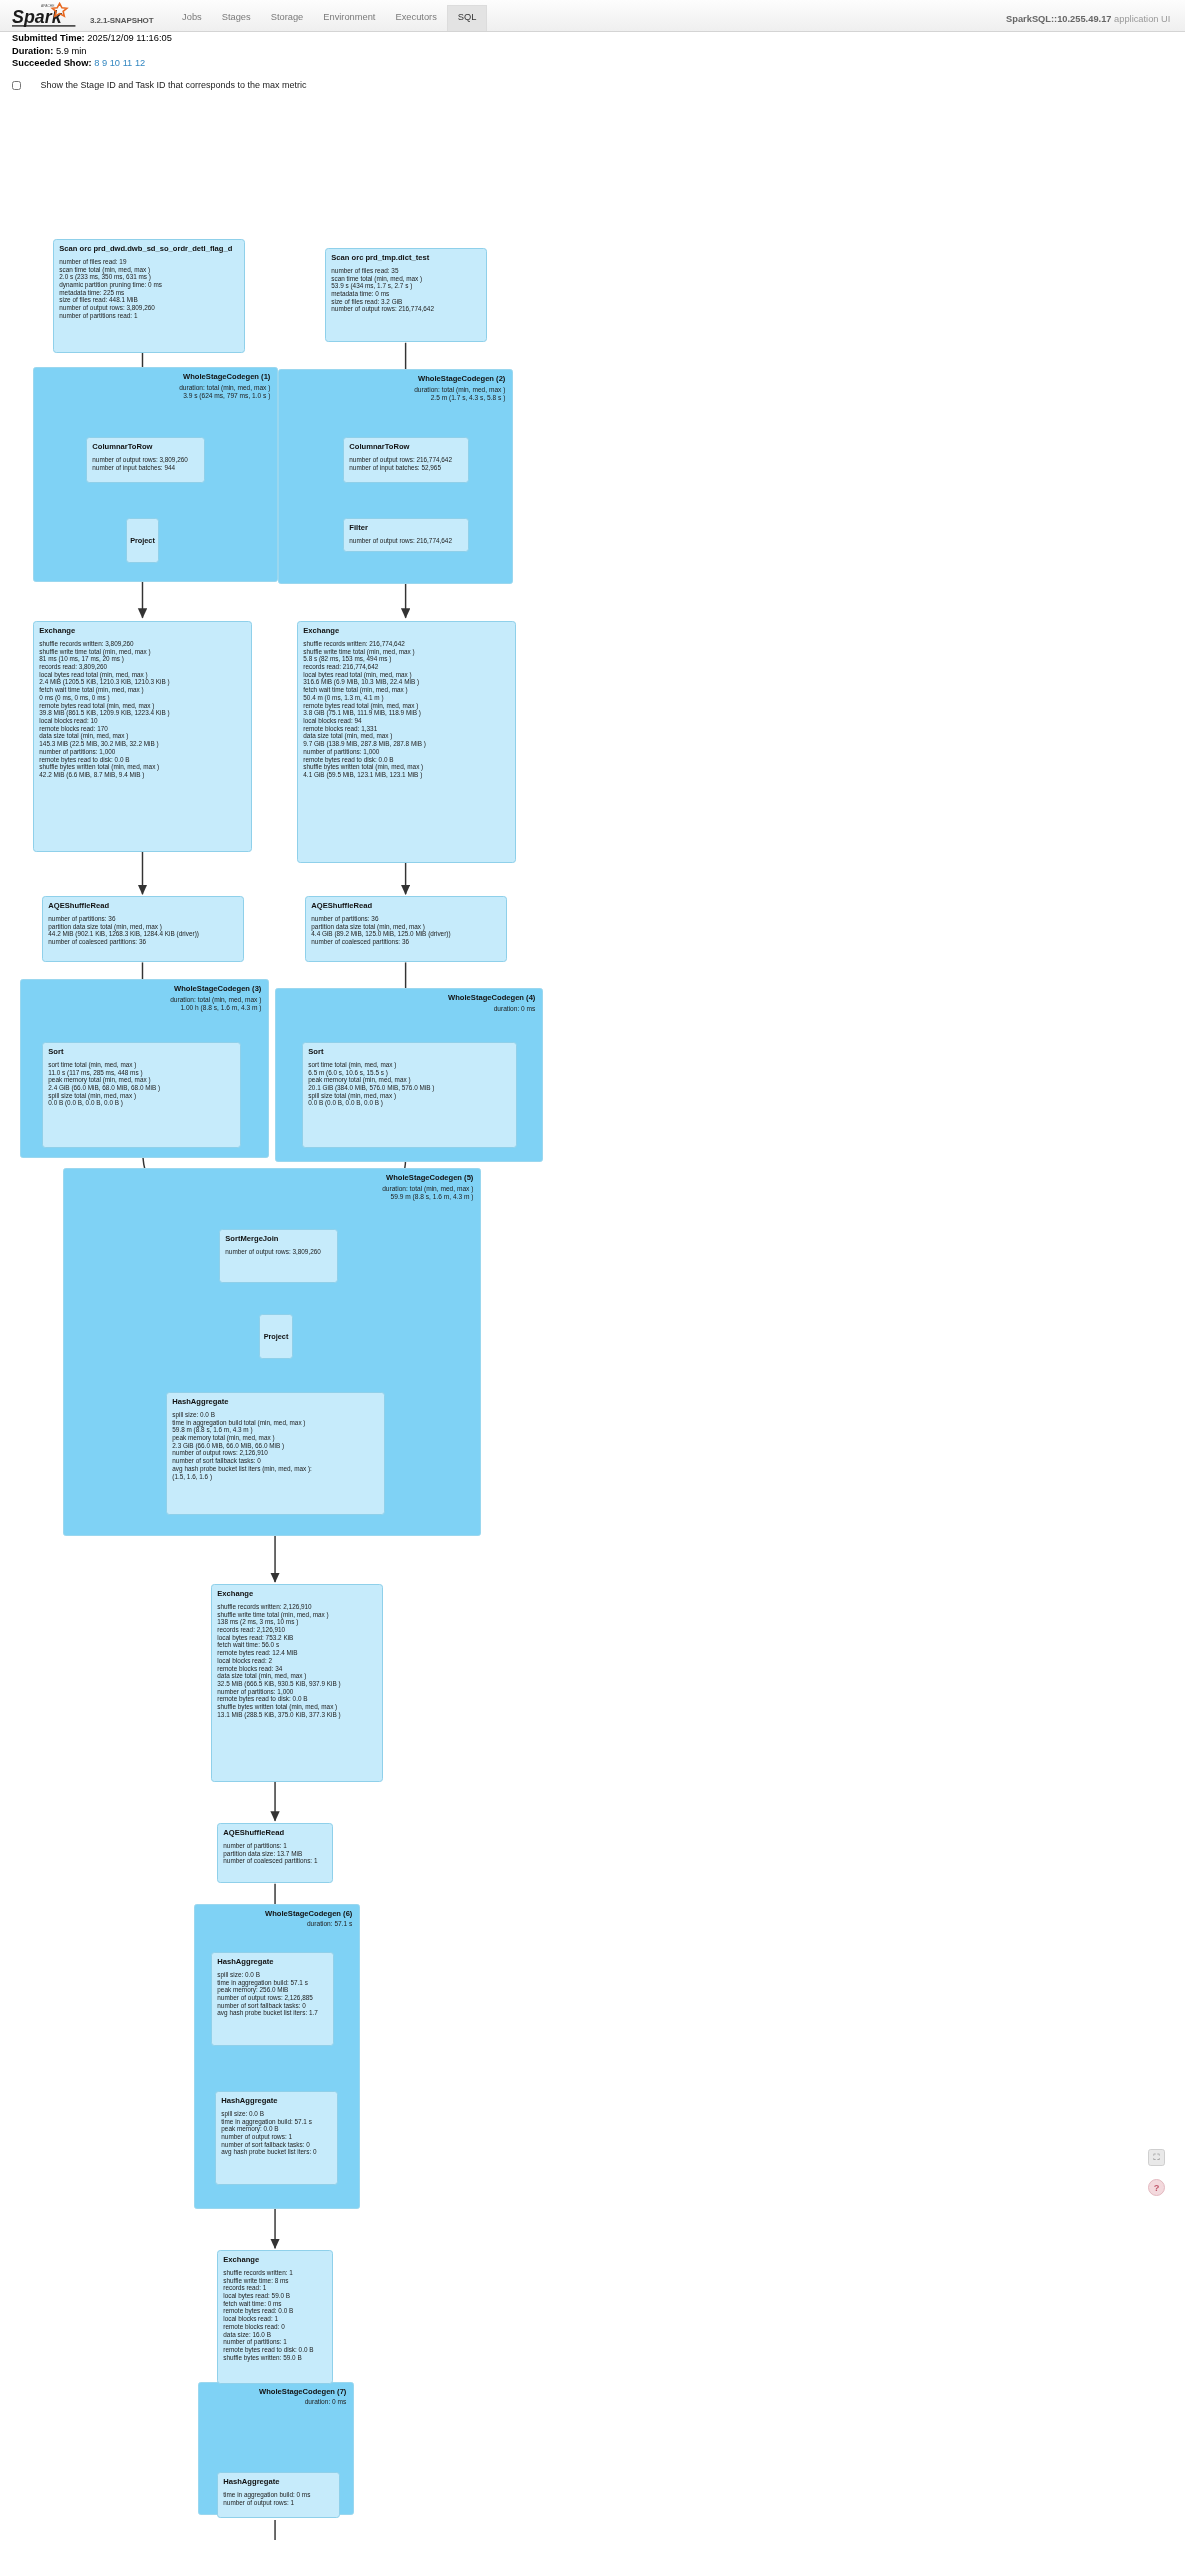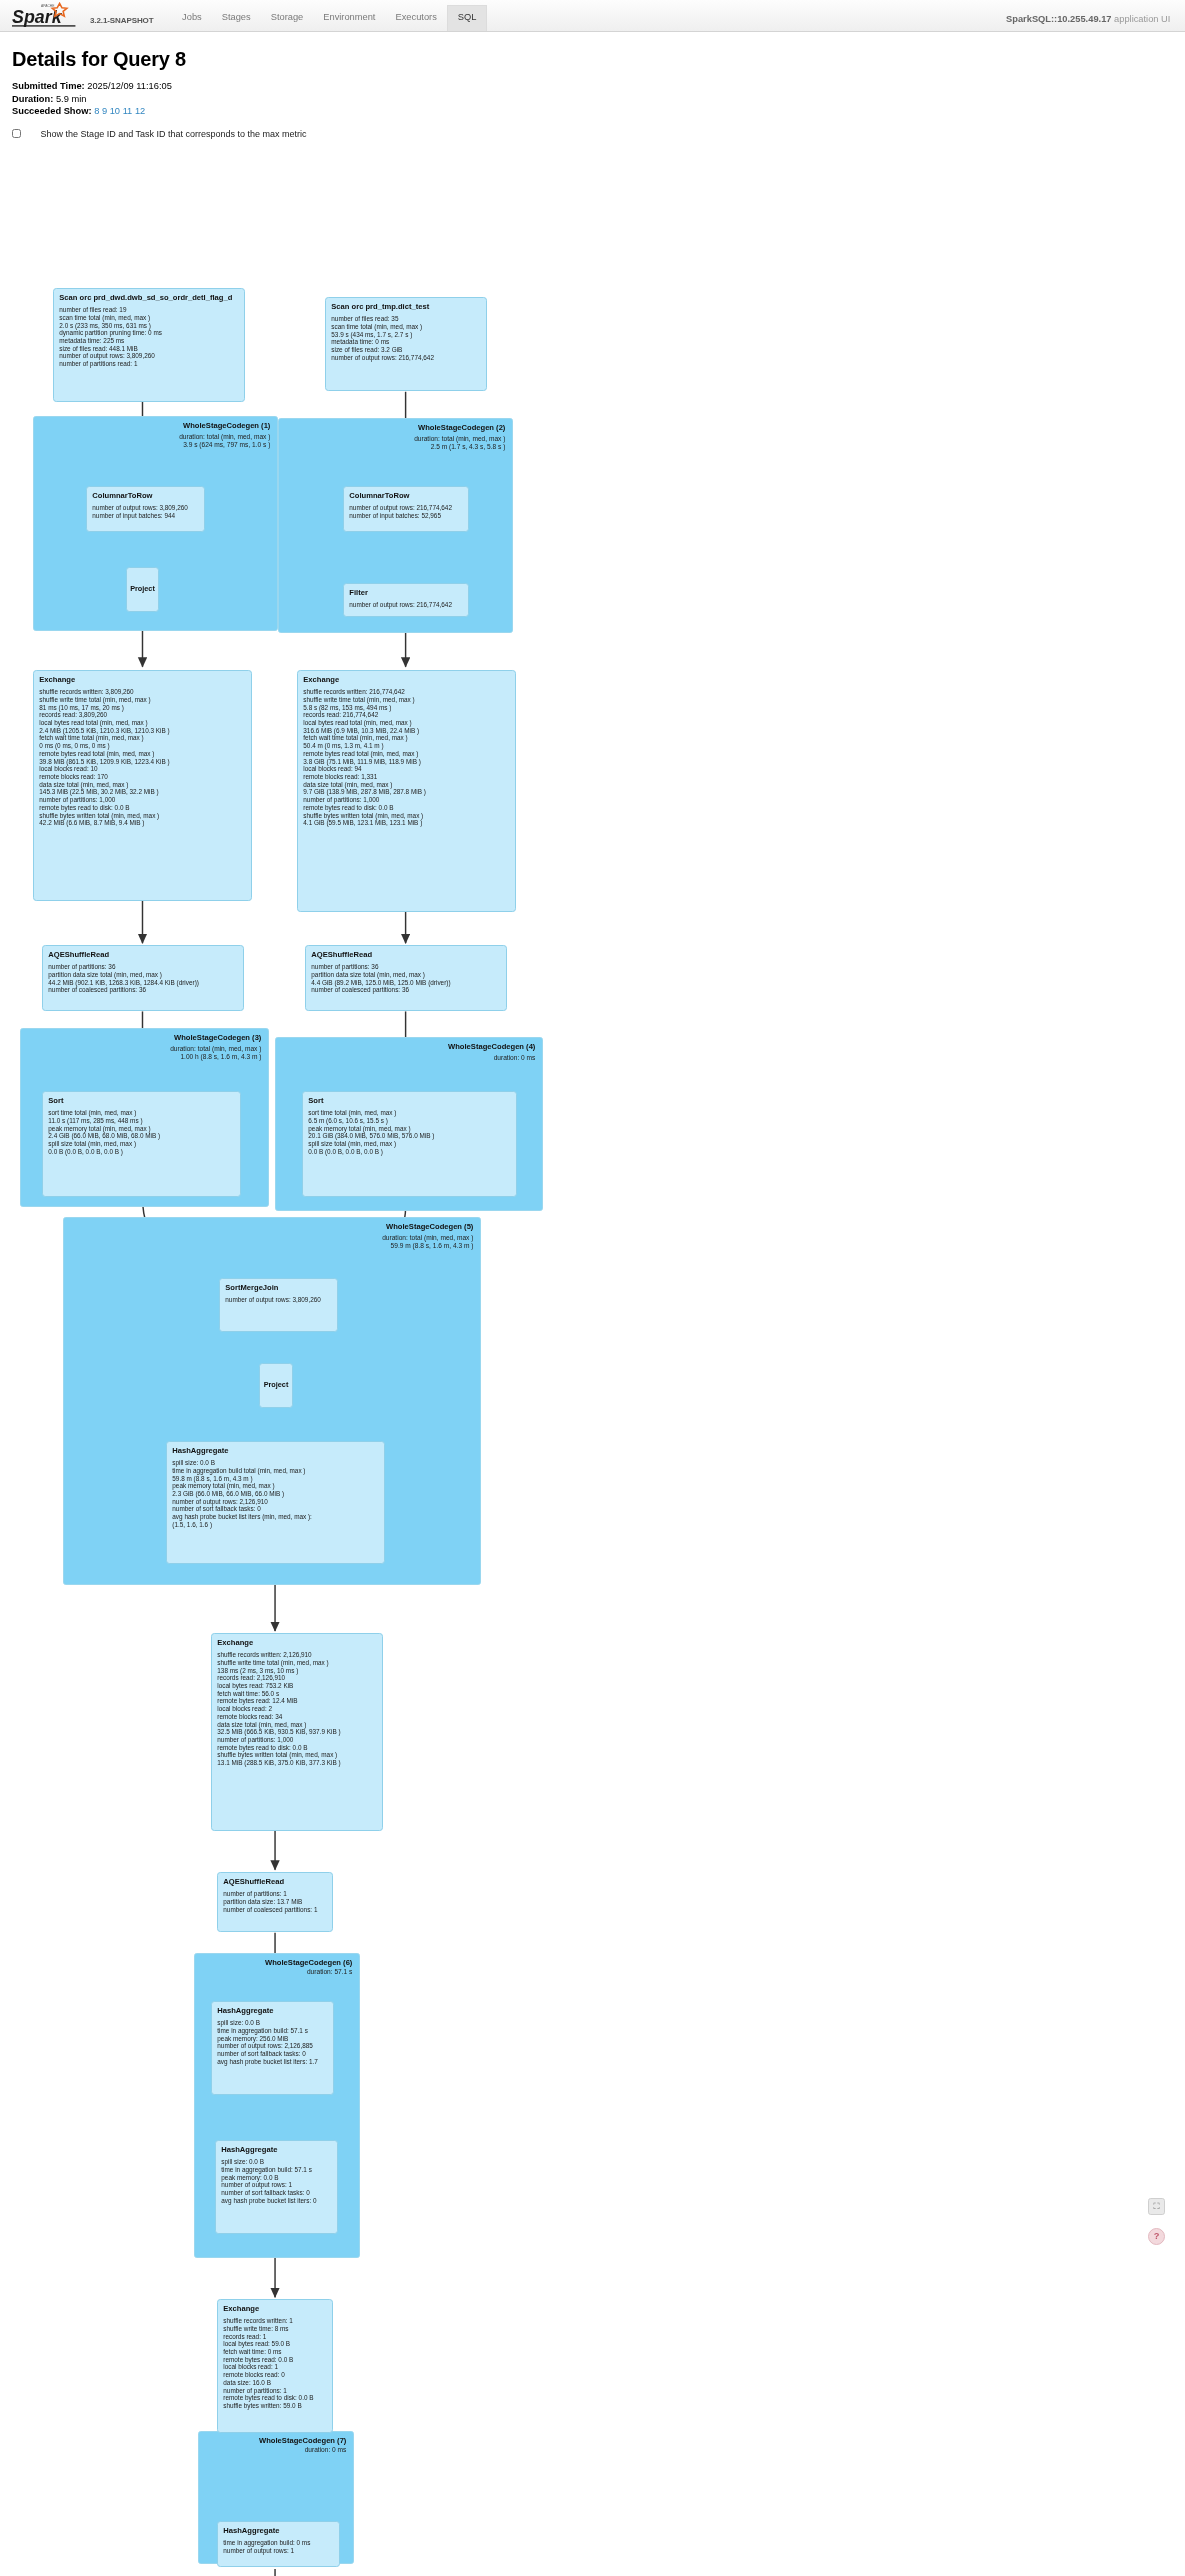--- a/index.html
+++ b/index.html
@@ -139,21 +139,20 @@
     <a class="nav-item">Environment</a>
     <a class="nav-item">Executors</a>
     <a class="nav-item active">SQL</a>
   </div>
   <div class="app-ui-label">
     <strong>SparkSQL::10.255.49.17</strong><span> application UI</span>
   </div>
 </div>
 
 <div class="page">
-  <h1 class="page-title">Details for Query 8</h1>
 
   <p class="meta-line">
     <b>Submitted Time: </b><span>2025/12/09 11:16:05</span>
   </p>
   <p class="meta-line">
     <b>Duration: </b><span>5.9 min</span>
   </p>
   <p class="meta-line">
     <b>Succeeded Show: </b><span id="jobs-links"><a class="job-link">8</a> <a class="job-link">9</a> <a class="job-link">10</a> <a class="job-link">11</a> <a class="job-link">12</a></span>
   </p>
@@ -288,21 +287,21 @@
   <div class="node small" style="left:126px; top:424px; width:33px; height:45px; display:flex; align-items:center; justify-content:center;">
     <div class="node-title only">Project</div>
   </div>
 
   <div class="node" style="left:343px; top:343px; width:126px; height:46px;">
     <div class="node-title">ColumnarToRow</div>
     <div class="node-metrics">number of output rows: 216,774,642
 number of input batches: 52,965</div>
   </div>
 
-  <div class="node" style="left:343px; top:424px; width:126px; height:34px;margin-top:16px;">
+  <div class="node" style="left:343px; top:424px; width:126px; height:34px;">
     <div class="node-title">Filter</div>
     <div class="node-metrics">number of output rows: 216,774,642</div>
   </div>
 
   <div class="node" style="left:33px; top:527px; width:219px; height:231px;">
     <div class="node-title">Exchange</div>
     <div class="node-metrics">shuffle records written: 3,809,260
 shuffle write time total (min, med, max )
 81 ms (10 ms, 17 ms, 20 ms )
 records read: 3,809,260

